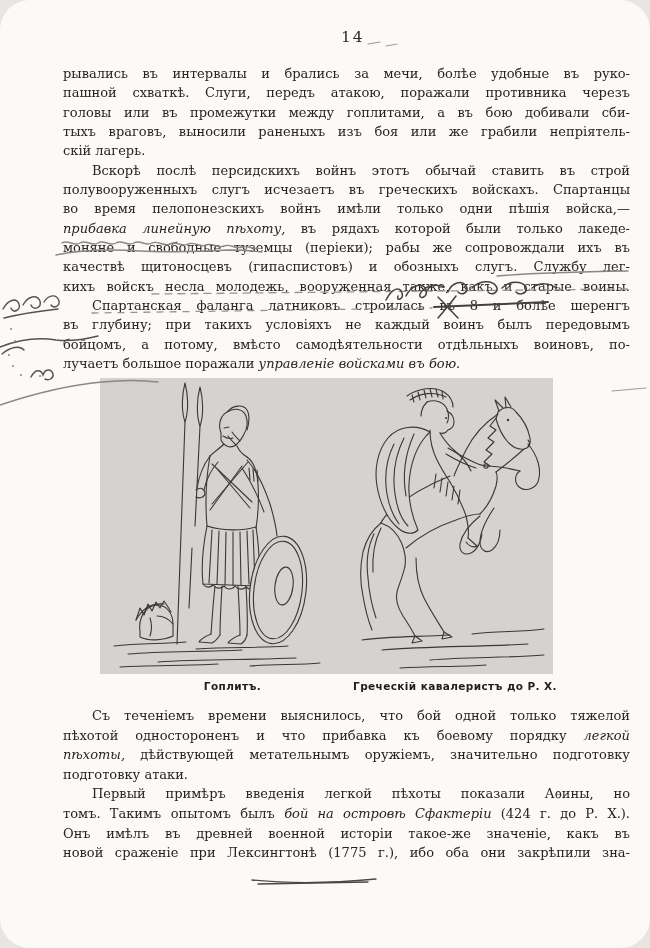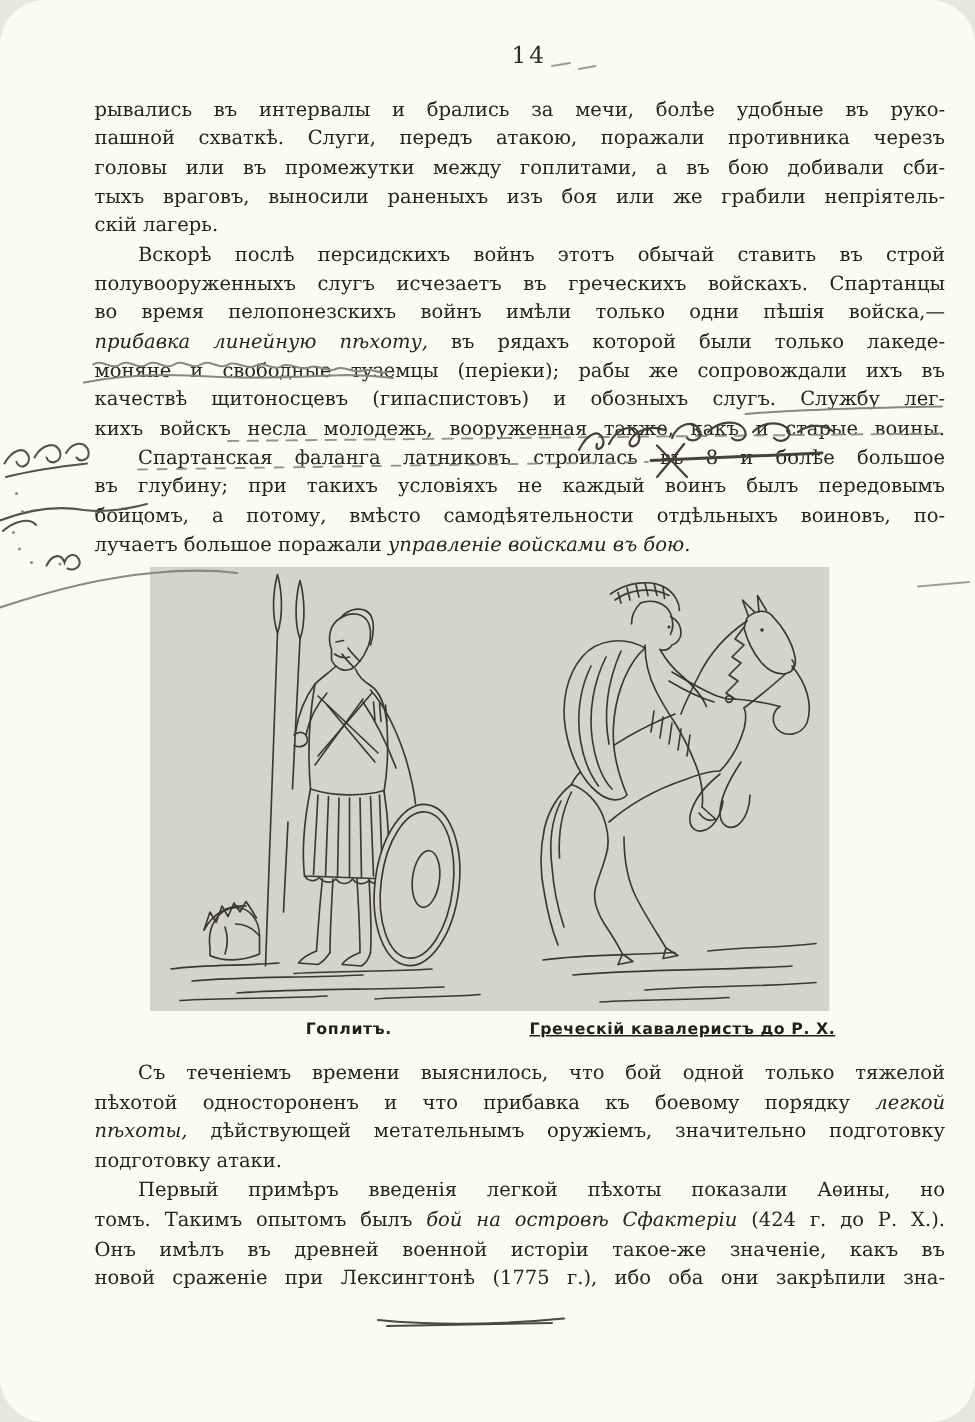--- a/index.html
+++ b/index.html
@@ -22,21 +22,21 @@
   }
   .line.last{text-align-last:left;}
   .line.ind{padding-left:29px;}
   .it{font-style:italic;}
   .panel{position:absolute;left:100px;top:378px;width:453px;height:296px;}
   .cap{
     position:absolute;top:680px;font-family:"DejaVu Sans", sans-serif;
     font-weight:bold;font-size:10.5px;color:#211f1d;text-align:center;letter-spacing:.4px;
   }
   #cap-left{left:150px;width:165px;}
-  #cap-right{left:352px;width:206px;text-decoration:underline;}
+  #cap-right{left:352px;width:206px;}
   #marks{position:absolute;left:0;top:0;pointer-events:none;}
 </style>
 </head>
 <body>
 
 <div id="page">
 
   <div class="pagenum">14</div>
 
   <div class="tcol" id="tcol1">
@@ -50,21 +50,21 @@
     <div>
       <div class="line ind"><span>Вскорѣ послѣ персидскихъ войнъ этотъ обычай ставить въ строй</span></div>
       <div class="line"><span>полувооруженныхъ слугъ исчезаетъ въ греческихъ войскахъ. Спартанцы</span></div>
       <div class="line"><span>во время пелопонезскихъ войнъ имѣли только одни пѣшія войска,—</span></div>
       <div class="line"><span class="it">прибавка линейную пѣхоту,</span><span> въ рядахъ которой были только лакеде-</span></div>
       <div class="line"><span>моняне и свободные туземцы (періеки); рабы же сопровождали ихъ въ</span></div>
       <div class="line"><span>качествѣ щитоносцевъ (гипаспистовъ) и обозныхъ слугъ. Службу лег-</span></div>
       <div class="line"><span>кихъ войскъ несла молодежь, вооруженная также, какъ и старые воины.</span></div>
     </div>
     <div>
-      <div class="line ind"><span>Спартанская фаланга латниковъ строилась въ </span><span>8 и болѣе</span><span> большое</span></div>
+      <div class="line ind"><span>Спартанская фаланга латниковъ строилась въ </span><span>8 и болѣе</span><span> шеренгъ</span></div>
       <div class="line"><span>въ глубину; при такихъ условіяхъ не каждый воинъ былъ передовымъ</span></div>
       <div class="line"><span>бойцомъ, а потому, вмѣсто самодѣятельности отдѣльныхъ воиновъ, по-</span></div>
       <div class="line last"><span>лучаетъ большое поражали </span><span class="it">управленіе войсками въ бою.</span></div>
     </div>
   </div>
 
   <svg class="panel" viewBox="0 0 453 296" width="453" height="296">
     <rect width="453" height="296" fill="#d4d3d0"></rect>
     <g stroke="#3b3833" fill="none" stroke-width="1.1" stroke-linecap="round" stroke-linejoin="round">
       <path d="M85,44 L77,266"></path>

